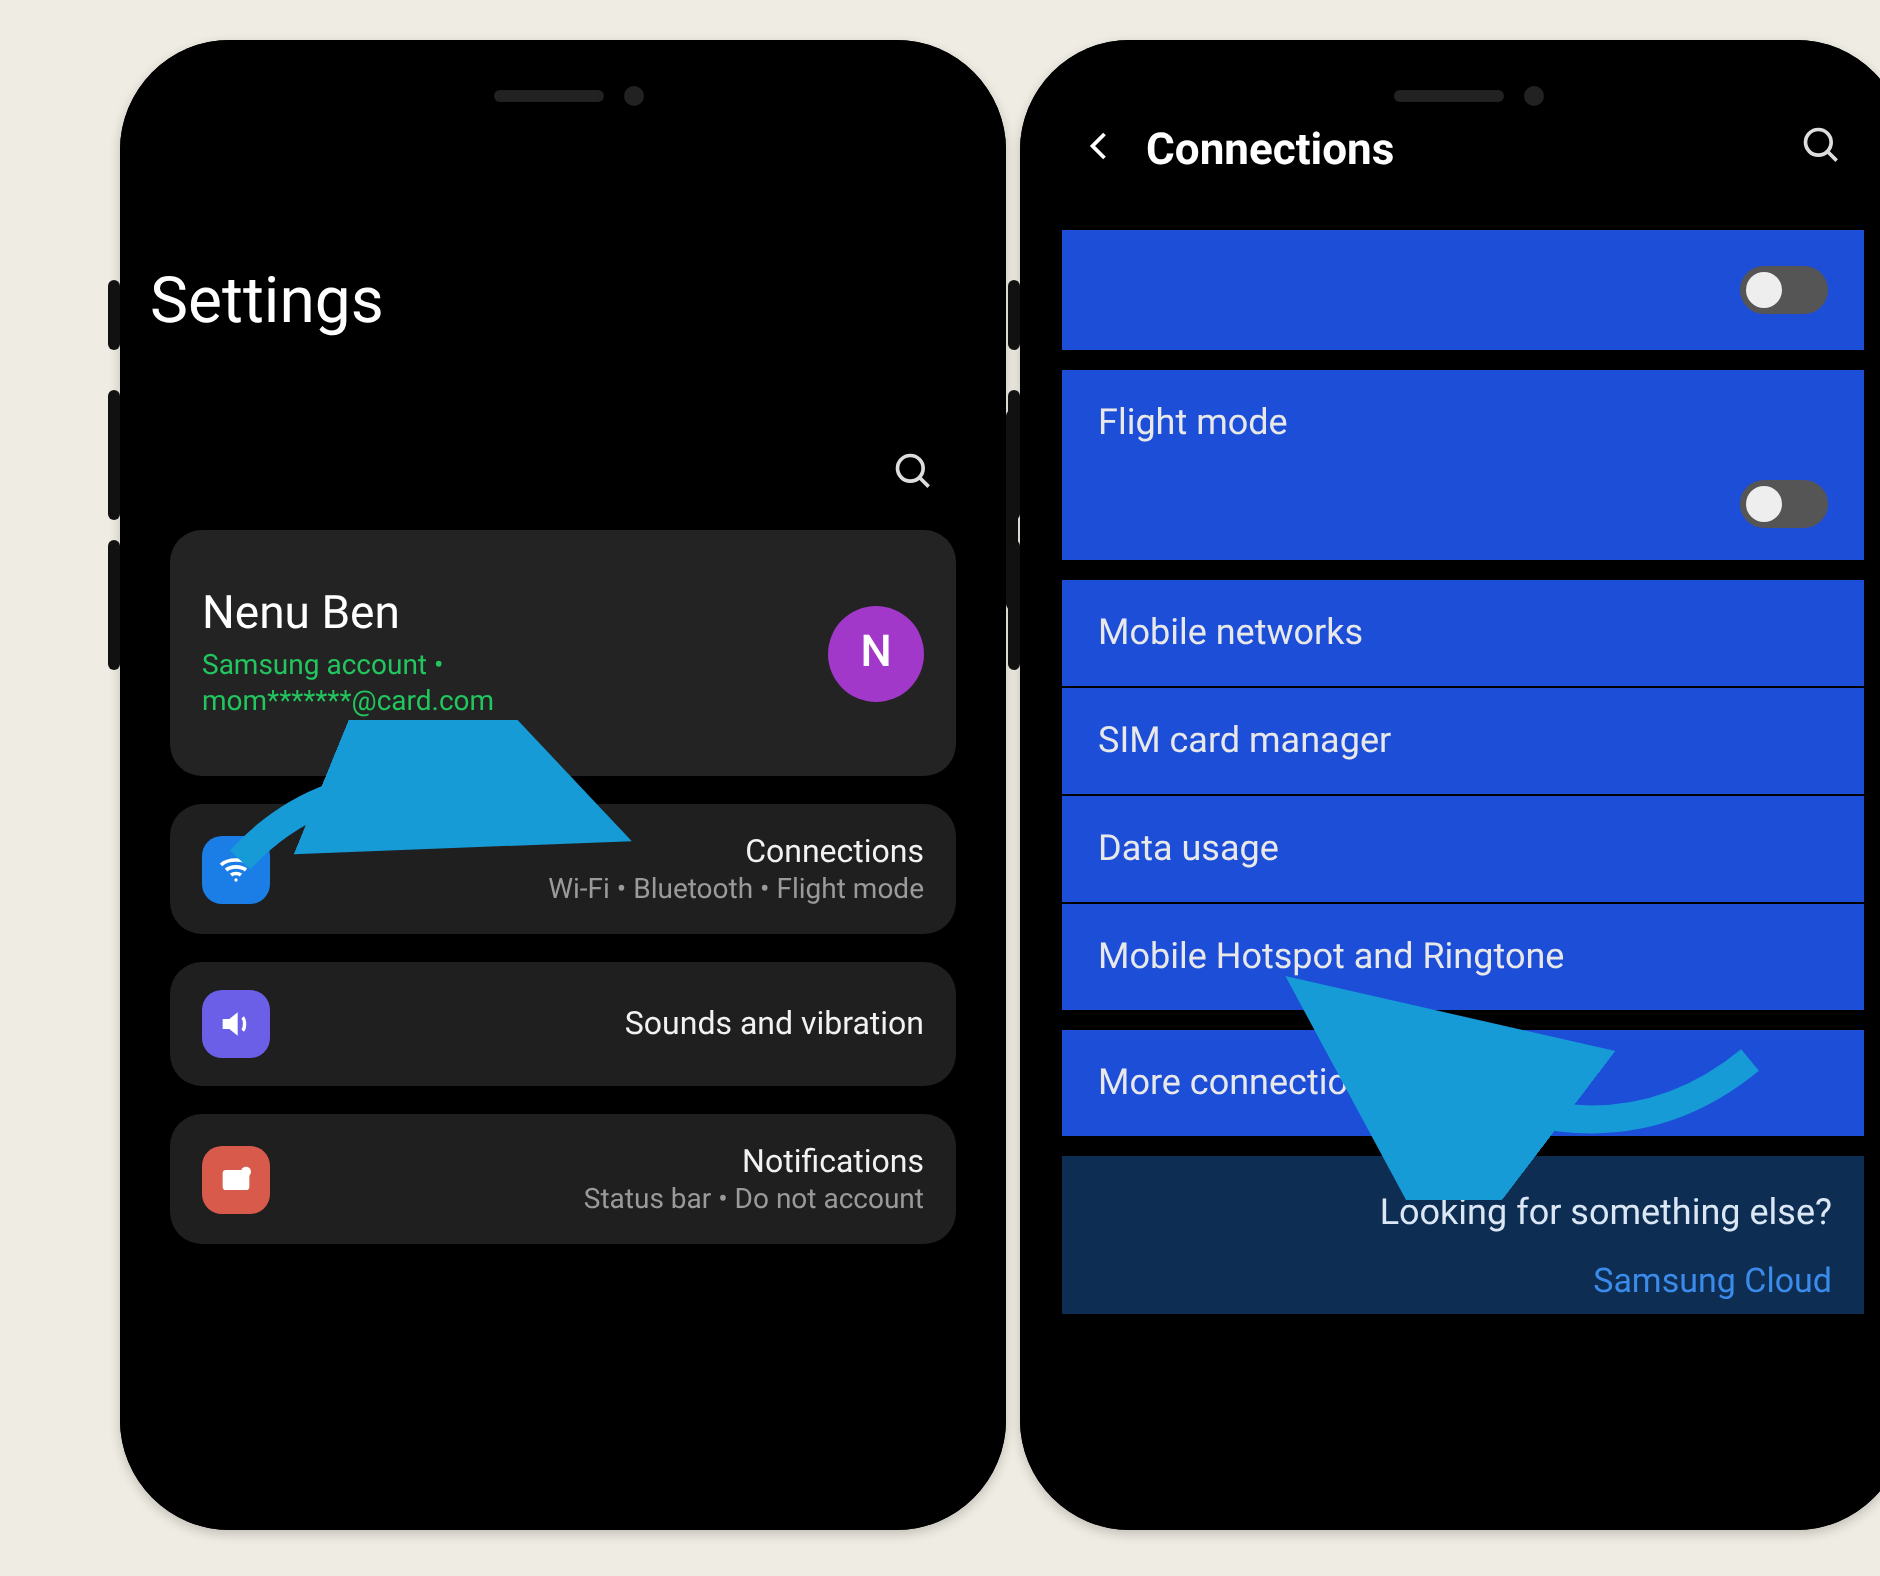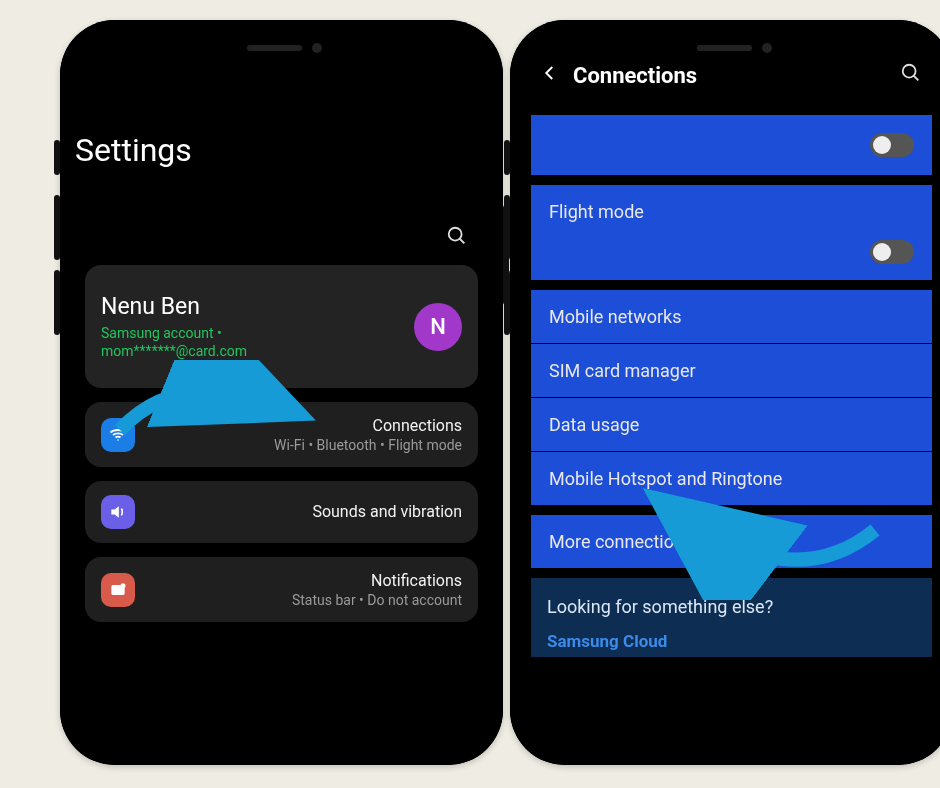--- a/index.html
+++ b/index.html
@@ -185,22 +185,23 @@
     width:18px; height:18px; border-radius:50%; background:#eee;
   }
 
   .footer-panel {
     background:#0e2d53;
     margin: 10px 6px 0 6px;
     border-radius: 0;
     padding: 18px 16px 6px 16px;
     color:#dbe7f5;
     font-size:18px;
-  }
-  .footer-panel .link { color:#3a8bea; font-weight:700; margin-top:14px; font-size:17px; }
+    text-align:right;
+  }
+  .footer-panel .link { color:#3a8bea; font-weight:400; margin-top:14px; font-size:17px; }
 
   
   .arrow-svg { position:absolute; pointer-events:none; z-index:20; }
 </style>
 </head>
 <body>
 
 <div class="phone left">
   <div class="side-btn sb1"></div>
   <div class="side-btn sb2"></div>

